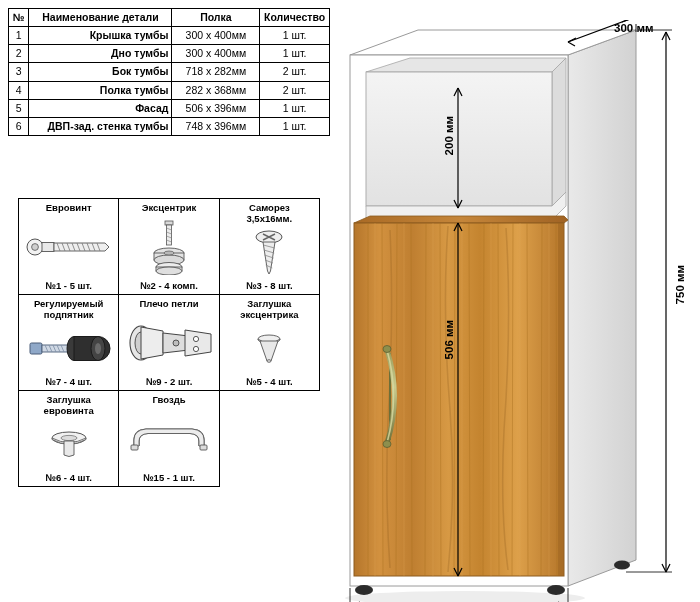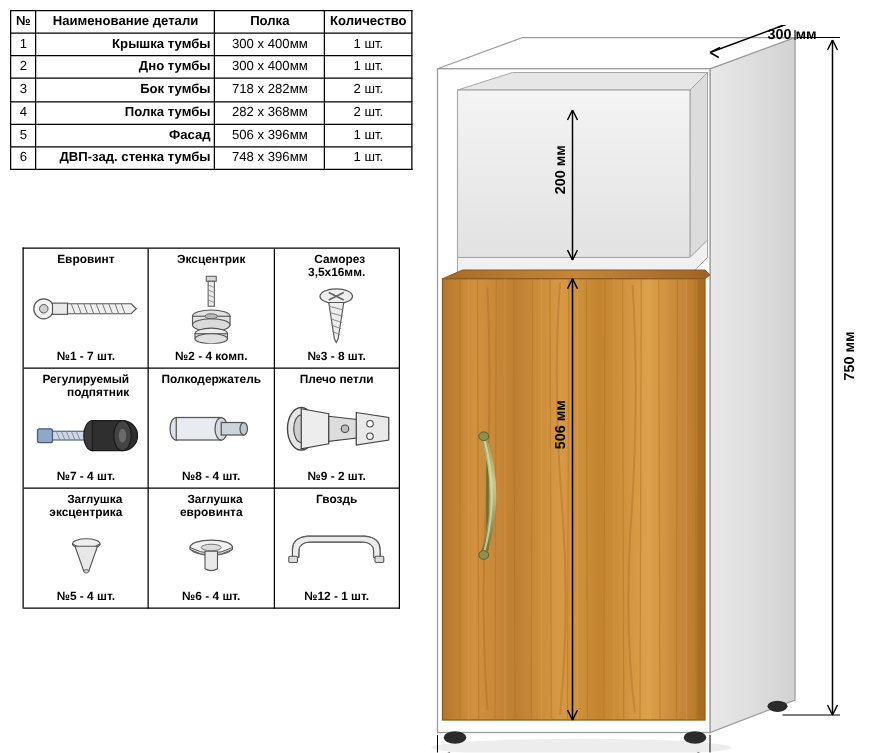--- a/index.html
+++ b/index.html
@@ -51,21 +51,21 @@
     height: 96px;
     position: relative;
     display: flex;
     flex-direction: column;
     align-items: center;
     padding-top: 4px;
   }
   .hw-title {
     font-size: 9.5px;
     font-weight: bold;
-    text-align: right;
+    text-align: center;
     line-height: 1.15;
     color: #000;
     min-height: 11px;
   }
   .hw-art {
     flex: 1;
     display: flex;
     align-items: center;
     justify-content: center;
     width: 100%;
@@ -169,21 +169,21 @@
               <path d="M44 11 L47 19"></path>
             <path d="M49 11 L52 19"></path>
               <path d="M54 11 L57 19"></path>
               <path d="M59 11 L62 19"></path>
             <path d="M64 11 L67 19"></path>
               <path d="M69 11 L72 19"></path>
               <path d="M74 11 L77 19"></path>
           </g>
         </svg>
       </div>
-      <div class="hw-qty">№1 - 7 шт.</div>
+      <div class="hw-qty">№1 - 5 шт.</div>
     </div>
 
     <div class="hw-cell">
       <div class="hw-title">Эксцентрик</div>
       <div class="hw-art">
         <svg width="58" height="56" viewBox="0 0 58 56">
           <rect x="25" y="2" width="8" height="4" fill="#d9d9d9" stroke="#555" stroke-width="0.8"></rect>
           <rect x="26.5" y="6" width="5" height="20" fill="#ececec" stroke="#555" stroke-width="0.8"></rect>
           <g stroke="#888" stroke-width="0.7">
             <path d="M26.5 9 L31.5 11"></path>
@@ -239,33 +239,20 @@
           </g>
           <ellipse cx="50" cy="22.5" rx="7" ry="12" fill="#3a3a3a" stroke="#1e1e1e" stroke-width="1"></ellipse>
           <path d="M50 10.5 L74 10.5 A 12 12 0 0 1 74 34.5 L50 34.5 Z" fill="#2f2f2f" stroke="#1b1b1b" stroke-width="1"></path>
           <ellipse cx="74" cy="22.5" rx="7" ry="12" fill="#444" stroke="#1b1b1b" stroke-width="1"></ellipse>
           <ellipse cx="74" cy="22.5" rx="3" ry="5.5" fill="#6a6a6a"></ellipse>
         </svg>
       </div>
       <div class="hw-qty">№7 - 4 шт.</div>
     </div>
 
-    <div class="hw-cell">
-      <div class="hw-title">Полкодержатель</div>
-      <div class="hw-art">
-        <svg width="80" height="26" viewBox="0 0 80 26">
-          <ellipse cx="12" cy="13" rx="5" ry="9" fill="#dfe3e8" stroke="#555" stroke-width="1"></ellipse>
-          <rect x="12" y="4" width="36" height="18" fill="#e8ecf0" stroke="#555" stroke-width="1"></rect>
-          <ellipse cx="48" cy="13" rx="5" ry="9" fill="#d5dae0" stroke="#555" stroke-width="1"></ellipse>
-          <rect x="48" y="8" width="18" height="10" fill="#cdd3da" stroke="#555" stroke-width="1"></rect>
-          <ellipse cx="66" cy="13" rx="3" ry="5" fill="#c2c8d0" stroke="#555" stroke-width="1"></ellipse>
-        </svg>
-      </div>
-      <div class="hw-qty">№8 - 4 шт.</div>
-    </div>
 
     <div class="hw-cell">
       <div class="hw-title">Плечо петли</div>
       <div class="hw-art">
         <svg width="92" height="46" viewBox="0 0 92 46">
           <ellipse cx="18" cy="23" rx="11" ry="17" fill="#e6e6e6" stroke="#444" stroke-width="1.1"></ellipse>
           <ellipse cx="18" cy="23" rx="6" ry="11" fill="#cfcfcf" stroke="#444" stroke-width="0.9"></ellipse>
           <path d="M18 7 L40 11 L40 35 L18 39 Z" fill="#ededed" stroke="#444" stroke-width="1"></path>
           <path d="M40 13 L66 16 L66 30 L40 33 Z" fill="#dddddd" stroke="#444" stroke-width="1"></path>
           <path d="M62 10 L88 14 L88 32 L62 36 Z" fill="#e9e9e9" stroke="#444" stroke-width="1"></path>
@@ -312,21 +299,21 @@
       <div class="hw-title">Гвоздь</div>
       <div class="hw-art">
         <svg width="86" height="30" viewBox="0 0 86 30">
           <path d="M8 22 L8 16 Q8 6 20 5 L66 5 Q78 6 78 16 L78 22" fill="none" stroke="#555" stroke-width="1.2"></path>
           <path d="M13 22 L13 17 Q13 10 22 9.5 L64 9.5 Q73 10 73 17 L73 22" fill="none" stroke="#555" stroke-width="1.2"></path>
           <path d="M8 22 L8 16 Q8 6 20 5 L66 5 Q78 6 78 16 L78 22 L73 22 L73 17 Q73 10 64 9.5 L22 9.5 Q13 10 13 17 L13 22 Z" fill="#ececec" stroke="#555" stroke-width="0.8"></path>
           <rect x="5" y="21" width="7" height="5" rx="1" fill="#dcdcdc" stroke="#555" stroke-width="0.9"></rect>
           <rect x="74" y="21" width="7" height="5" rx="1" fill="#dcdcdc" stroke="#555" stroke-width="0.9"></rect>
         </svg>
       </div>
-      <div class="hw-qty">№12 - 1 шт.</div>
+      <div class="hw-qty">№15 - 1 шт.</div>
     </div>
 
   </div>
 
   <div id="cabinet-area">
     <svg width="370" height="602" viewBox="0 0 370 602">
       <defs>
         <linearGradient id="woodGrad" x1="0" y1="0" x2="1" y2="0">
           <stop offset="0%" stop-color="#b5762b"></stop>
           <stop offset="12%" stop-color="#d2913f"></stop>

